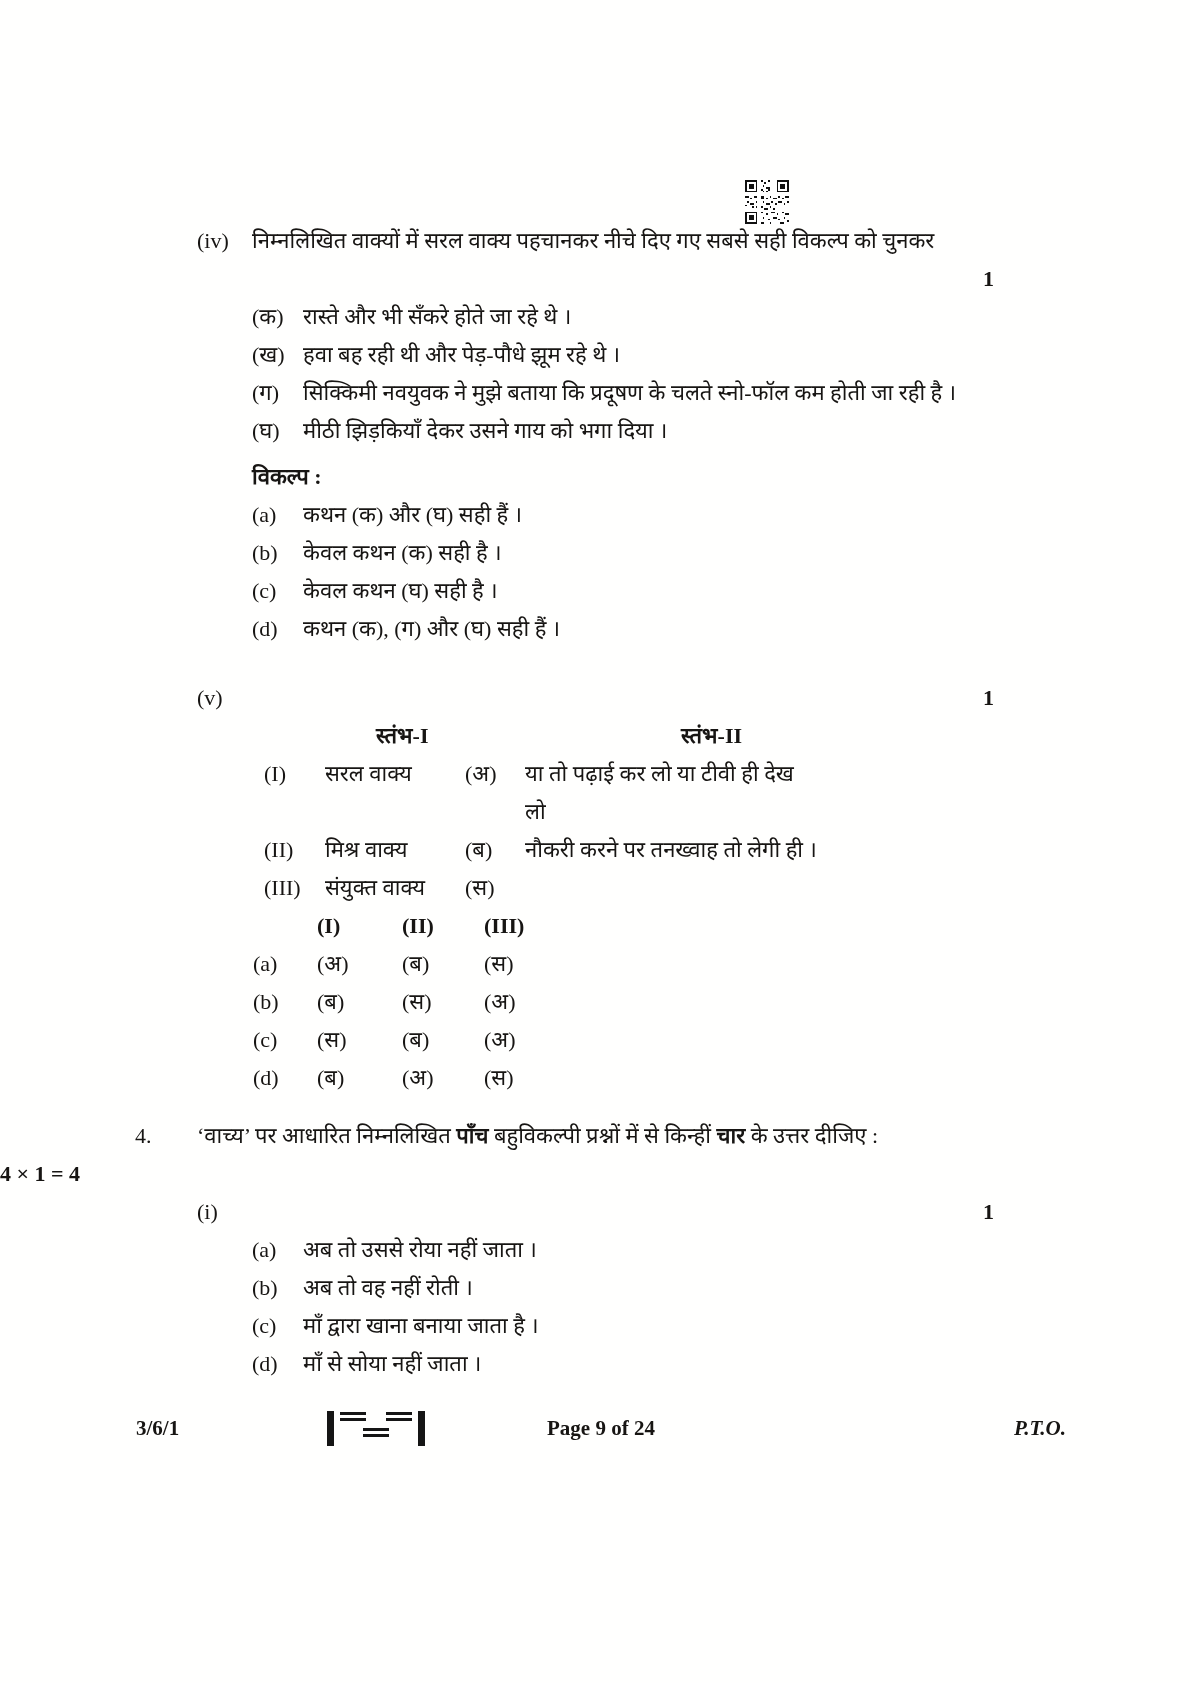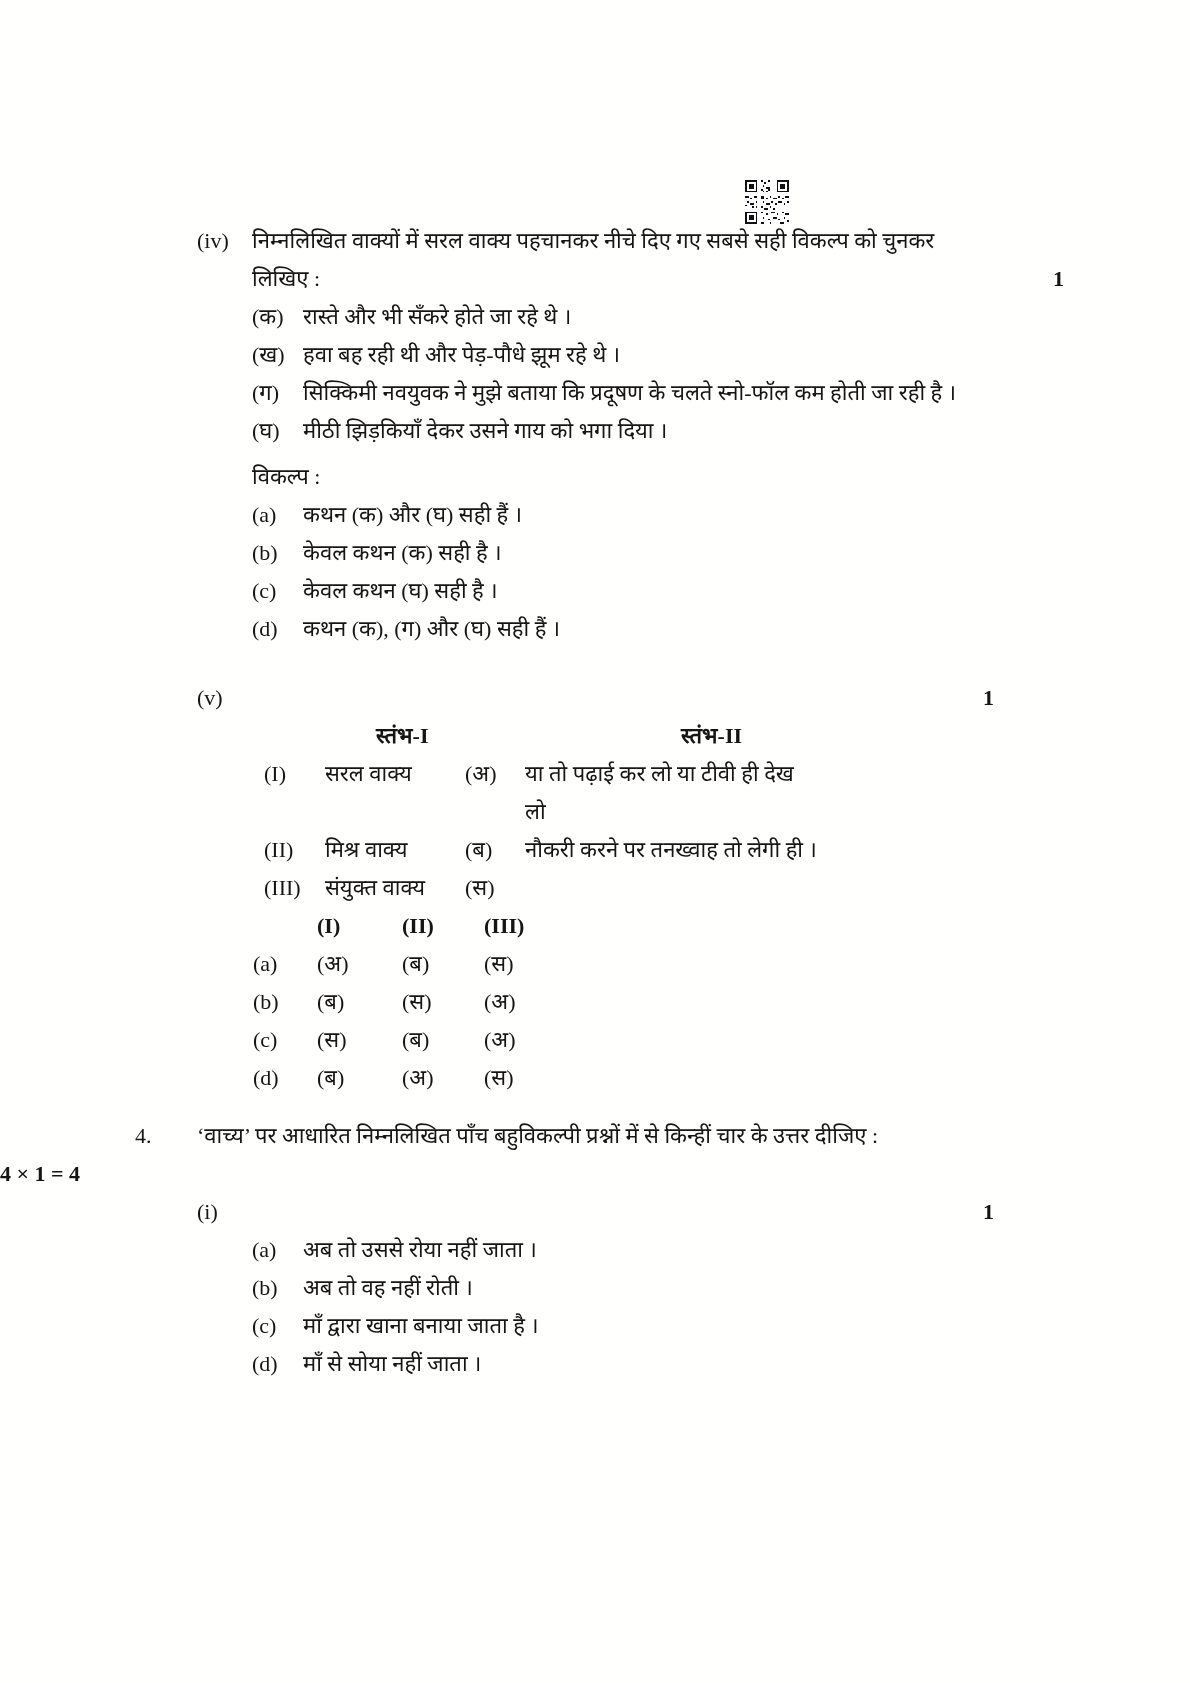--- a/index.html
+++ b/index.html
@@ -35,21 +35,21 @@
   }
 
   
   .sub-row {
     display: grid;
     grid-template-columns: 51px 1fr;
     margin-left: 252px;
     margin-right: 60px;
   }
 
-  .vikalp { margin-left: 252px; font-weight: normal; }
+  .vikalp { margin-left: 252px; font-weight: bold; }
 
   
   .match-headers { position: relative; height: 38px; font-weight: bold; margin-left: 24px; }
   .match-headers .col1 { position: absolute; left: 352px; }
   .match-headers .col2 { position: absolute; left: 657px; }
   .match-row {
     display: grid;
     grid-template-columns: 61px 140px 60px auto;
     margin-left: 264px;
     margin-right: 60px;
@@ -65,21 +65,21 @@
     font-weight: bold;
   }
   .matrix-row {
     display: grid;
     grid-template-columns: 64px 85px 82px 90px;
     margin-left: 253px;
   }
 
   .formula-line { text-align: left; margin-right: 54px; font-weight: bold; }
 
-  .bold { font-weight: normal; margin-top: 36px; }
+  .bold { font-weight: bold; margin-top: 36px; }
 
   
   .qr { position: absolute; left: 745px; top: 180px; width: 44px; height: 44px; }
 
   
   .footer {
     position: absolute;
     top: 1408px;
     left: 136px;
     right: 124px;
@@ -184,21 +184,20 @@
 
   <div class="content">
 
     <div class="q-row line">
       <span>(iv)</span>
       <span>निम्नलिखित वाक्यों में सरल वाक्य पहचानकर नीचे दिए गए सबसे सही विकल्प को चुनकर</span>
       <span></span>
     </div>
     <div class="q-row line">
       <span></span>
-      <span>लिखिए :</span>
       <span class="marks">1</span>
     </div>
 
     <div class="sub-row line">
       <span>(क)</span>
       <span>रास्ते और भी सँकरे होते जा रहे थे ।</span>
     </div>
     <div class="sub-row line">
       <span>(ख)</span>
       <span>हवा बह रही थी और पेड़-पौधे झूम रहे थे ।</span>
@@ -316,14 +315,26 @@
       <span>(c)</span>
       <span>माँ द्वारा खाना बनाया जाता है ।</span>
     </div>
     <div class="sub-row line">
       <span>(d)</span>
       <span>माँ से सोया नहीं जाता ।</span>
     </div>
 
   </div>
 
+  <div class="footer">
+    <span class="footer-code">3/6/1</span>
+    <span class="footer-page">Page 9 of 24</span>
+    <span class="footer-pto">P.T.O.</span>
+    <span class="footer-mark">
+      <span class="vb left"></span>
+      <span class="dl a"></span>
+      <span class="dl b"></span>
+      <span class="dl c"></span>
+      <span class="vb right"></span>
+    </span>
+  </div>
 
 </div>
 
 </body></html>

